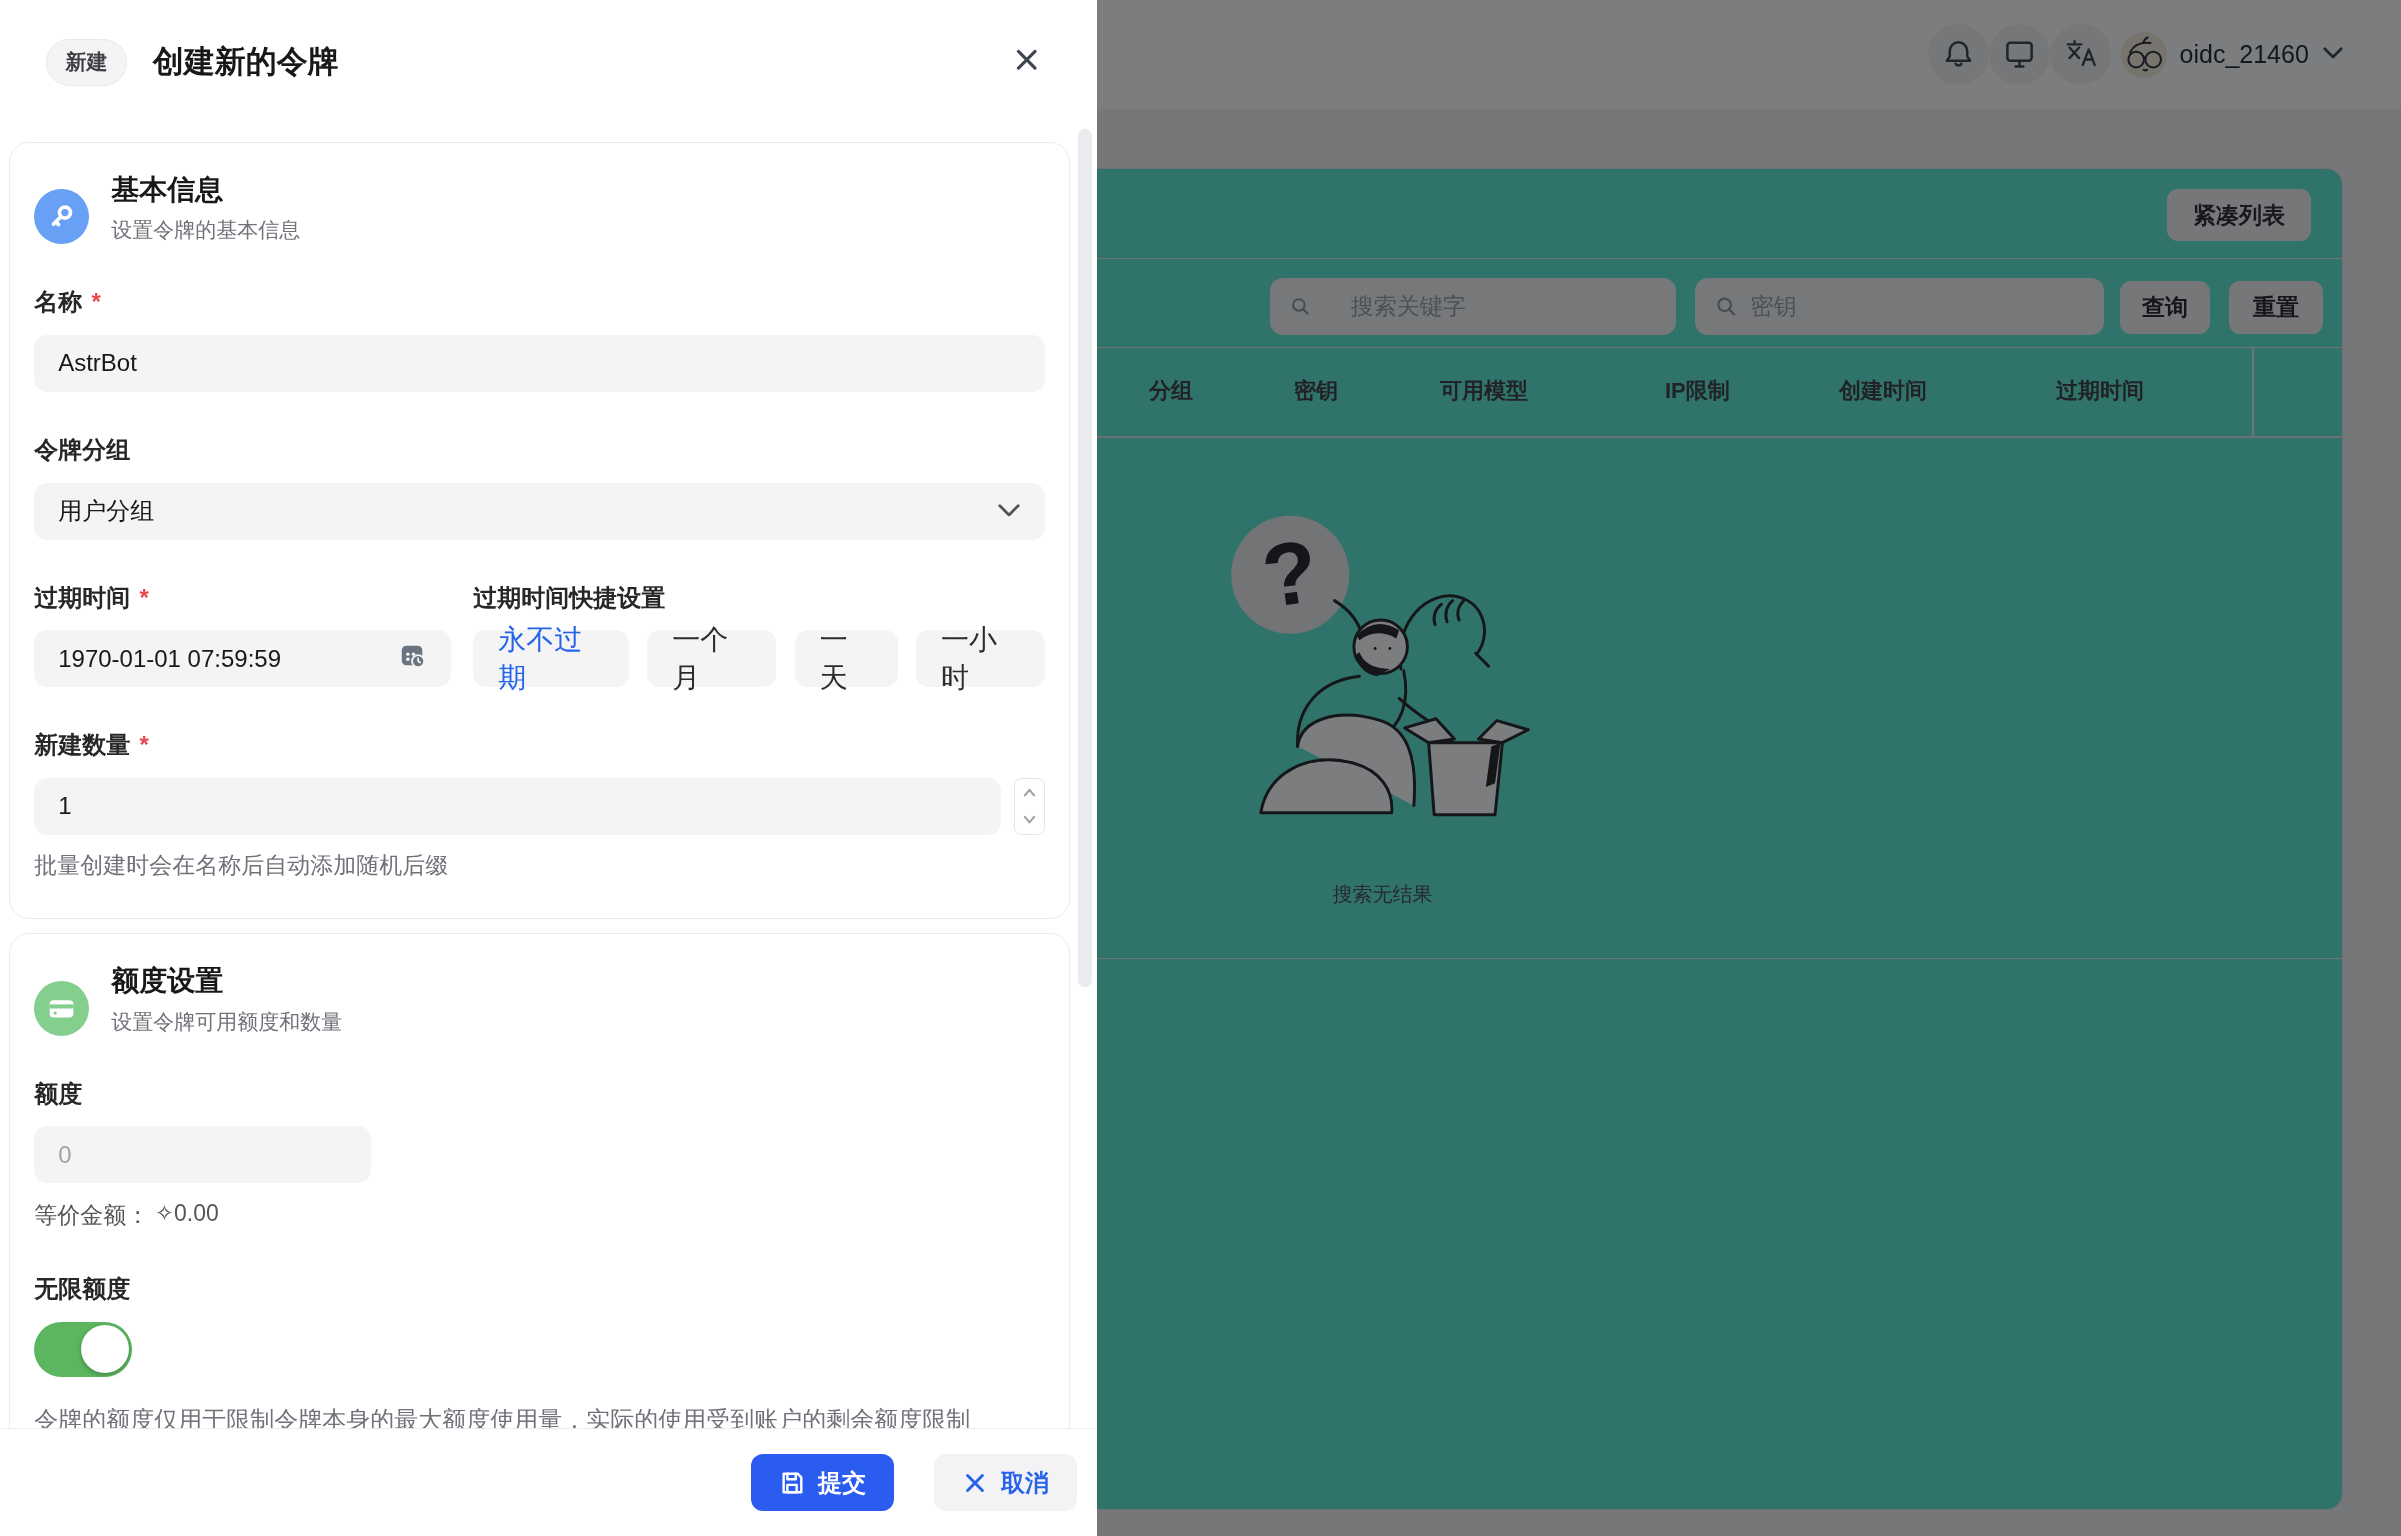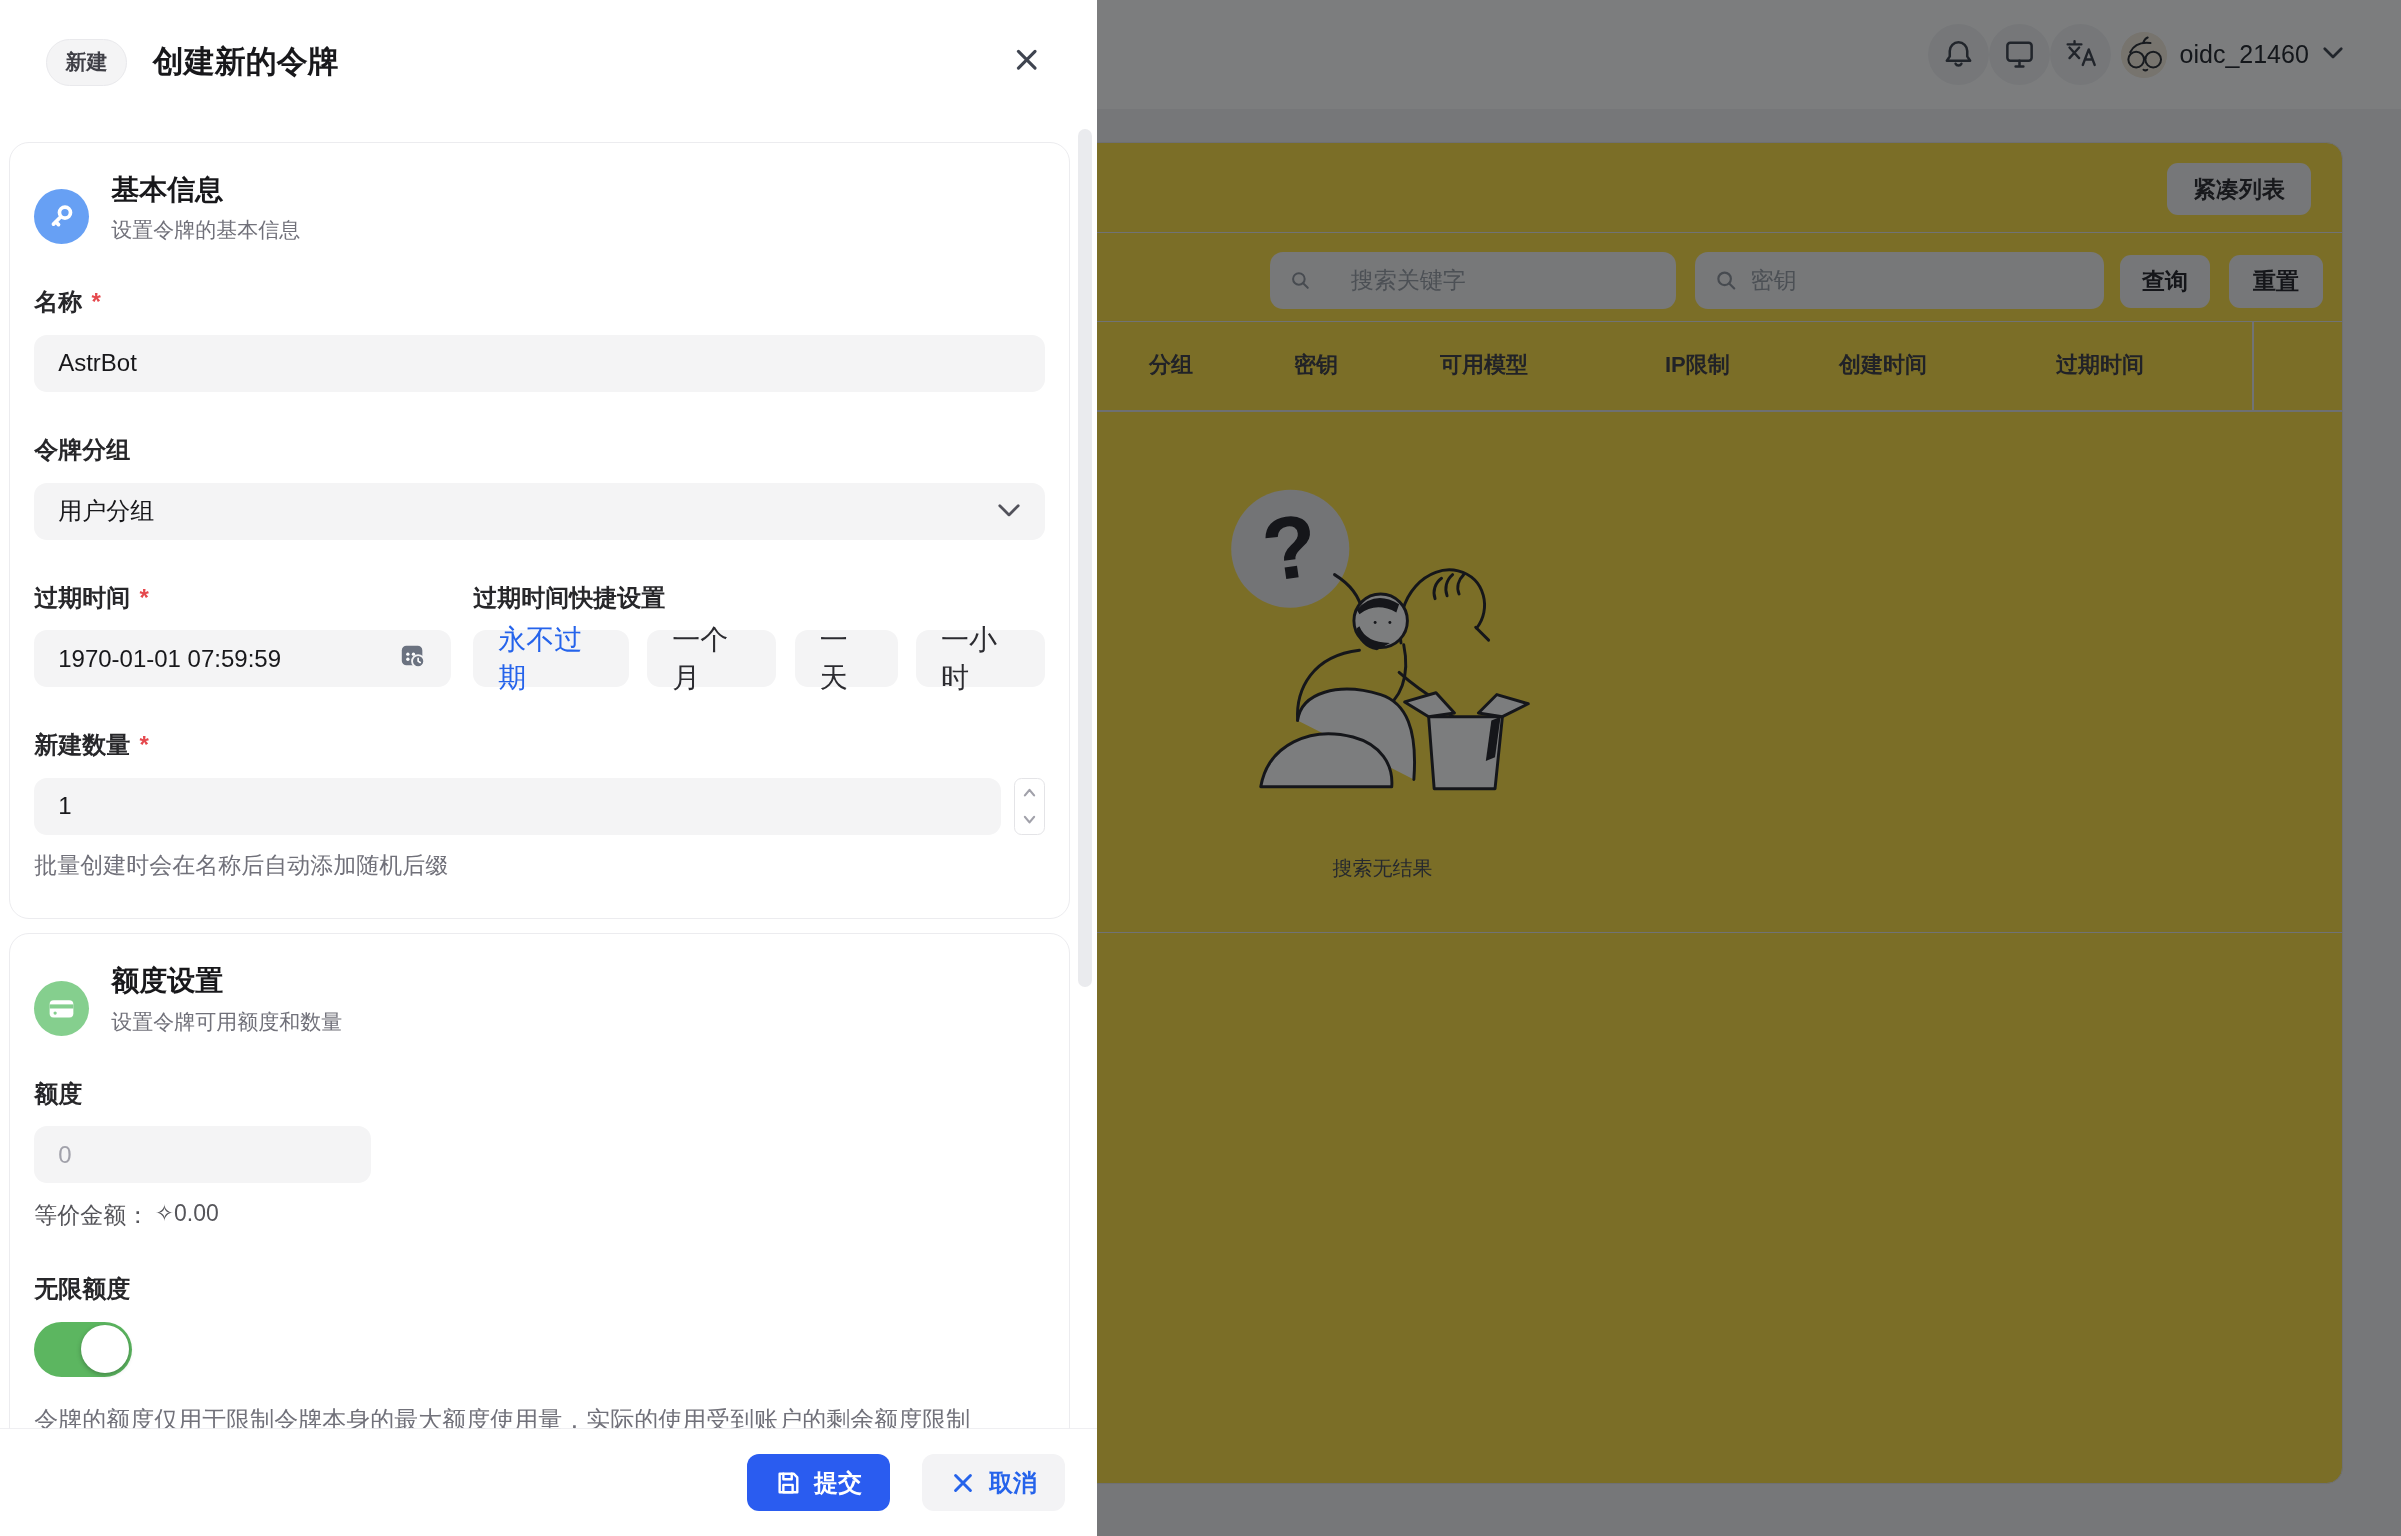--- a/index.html
+++ b/index.html
@@ -11,22 +11,22 @@
   .page { position:absolute; inset:0; z-index:1; background:#f2f3f5; }
   .topbar { position:absolute; top:0; left:0; right:0; height:109px; background:#ffffff;
             display:flex; align-items:center; justify-content:flex-end; padding-right:48px; }
   .iconbtn { width:61px; height:61px; border-radius:50%; background:#f2f3f5; display:flex; align-items:center; justify-content:center; }
   .iconbtn svg { width:33px; height:33px; stroke:#3f4450; stroke-width:2.6; fill:none; stroke-linecap:round; stroke-linejoin:round; }
   .userbtn { display:flex; align-items:center; gap:13px; height:66px; padding:0 9.2px; border-radius:33px; }
   .avatar { width:46px; height:46px; border-radius:50%; background:#f4ecdd; overflow:hidden; }
   .uname { font-size:25px; color:#23272e; font-weight:500; }
   .uchev svg { width:22px; height:14.8px; stroke:#3f4450; stroke-width:3; fill:none; stroke-linecap:round; stroke-linejoin:round; }
 
-  .main-card { position:absolute; left:941px; top:142px; width:1402px; height:1342px;
-               background:#fde047; border:0.9px solid #e3e4e8; border-radius:16.6px; }
+  .main-card { position:absolute; left:941px; top:168px; width:1402px; height:1342px;
+               background:#5eead4; border:0.9px solid #e3e4e8; border-radius:16.6px; }
   .hr { position:absolute; left:0; right:0; height:0.9px; background:#e8e9ec; }
   .compact-btn { position:absolute; right:31px; top:20px; height:52px; padding:0 26px; border-radius:11px;
                  background:#f2f3f5; display:flex; align-items:center; font-size:23px; font-weight:700; color:#2b2b30; }
   .search-input { position:absolute; top:109px; height:57px; background:#f4f4f5; border-radius:13px;
                   display:flex; align-items:center; gap:13px; padding:0 20px; }
   .search-input svg { width:25px; height:25px; stroke:#8f959e; stroke-width:2.6; fill:none; stroke-linecap:round; }
   .search-input input { border:none; outline:none; background:transparent; font:inherit; font-size:23px; color:#26262b; width:100%; }
   .search-input input::placeholder { color:#9aa0a8; }
   .mini-btn { position:absolute; top:112px; height:53px; border-radius:11px; background:#f2f3f5;
               display:flex; align-items:center; justify-content:center; font-size:23px; font-weight:700; color:#26262b; }
@@ -80,21 +80,21 @@
   .help { margin-top:14.8px; font-size:23px; color:#71717a; }
 
   .equiv { margin-top:16.6px; font-size:23px; color:#55555a; display:flex; gap:5.5px; }
   .toggle { margin-top:16.6px; width:98px; height:55px; border-radius:28px; background:#5cb660; position:relative; }
   .toggle .knob { position:absolute; top:3.7px; right:3.7px; width:48px; height:48px; border-radius:50%; background:#fff;
                   box-shadow:0 1.8px 5.5px rgba(0,0,0,.28); }
   .note { margin-top:24px; font-size:24px; line-height:1.55; color:#71717a; width:950px; }
 
   .drawer-footer { position:absolute; left:0; right:0; bottom:0; height:107px; background:#fff;
                    box-shadow:0 -0.9px 0 #eeeef1; display:flex; align-items:center; justify-content:flex-end;
-                   gap:32px; padding-right:32px; z-index:4; }
+                   gap:40px; padding-right:20px; z-index:4; }
   .btn { height:57px; border-radius:12px; display:flex; align-items:center; gap:13px; padding:0 28px; font-size:24px; font-weight:600; }
   .btn svg { width:26px; height:26px; fill:none; stroke-width:2.6; stroke-linecap:round; stroke-linejoin:round; }
   .btn-primary { background:#2a5cf0; color:#ffffff; } .btn-primary svg { stroke:#ffffff; }
   .btn-plain { background:#f3f3f5; color:#2563eb; } .btn-plain svg { stroke:#2563eb; stroke-width:3.2; }
 </style>
 </head>
 <body>
 
 <div id="stage">
 

